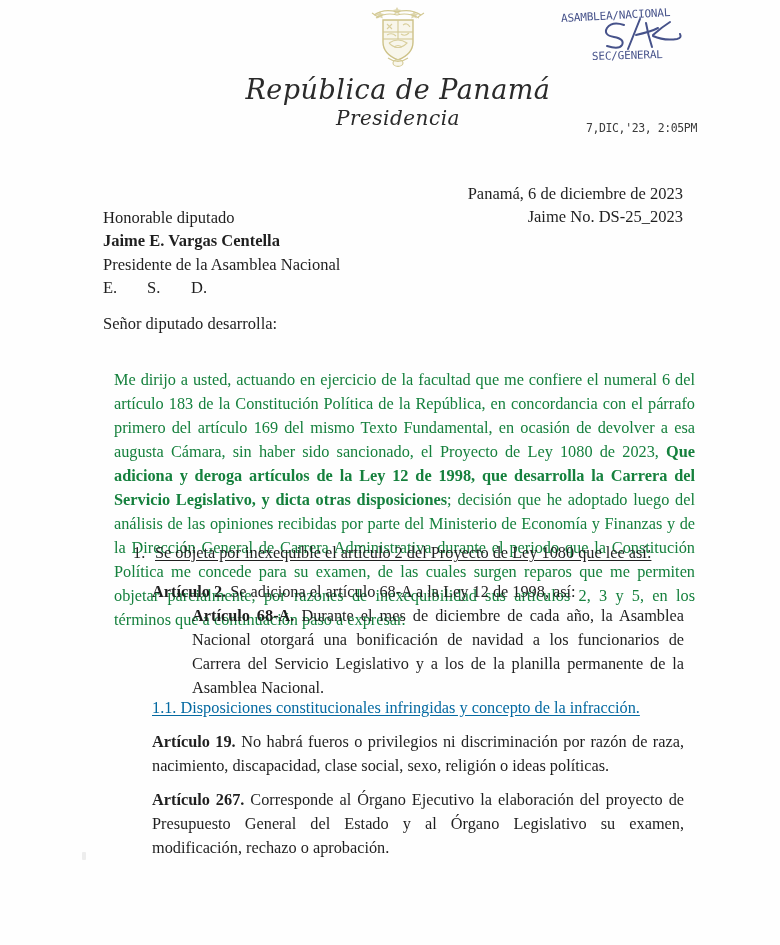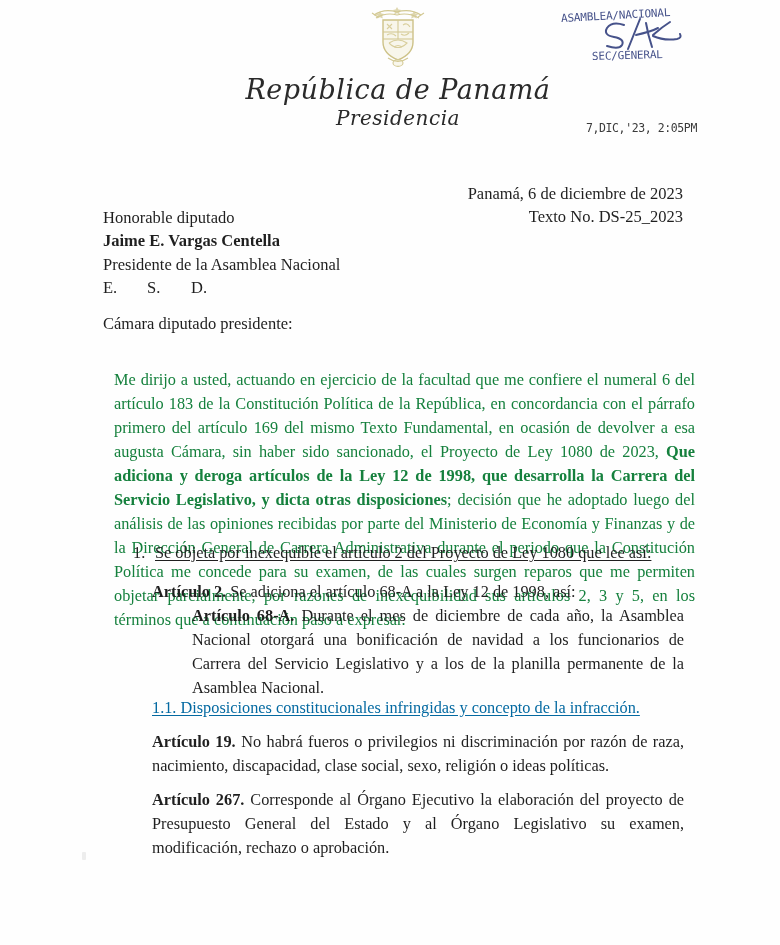--- a/index.html
+++ b/index.html
@@ -291,33 +291,33 @@
         <path d="M55 19 Q66 24 79 22 Q84 21 82 17"></path>
       </g>
     </svg>
     <div class="stamp-line-bottom">SEC/GENERAL</div>
   </div>
 
   <div class="fax-stamp">7,DIC,'23, 2:05PM</div>
 
   <div class="date-block">
     <div>Panamá, 6 de diciembre de 2023</div>
-    <div>Texto No. DS-25_2023</div>
+    <div>Jaime No. DS-25_2023</div>
   </div>
 
   <div class="addressee">
     <div>Honorable diputado</div>
     <div class="name">Jaime E. Vargas Centella</div>
     <div>Presidente de la Asamblea Nacional</div>
     <div class="esd">
       <span>E.</span><span>S.</span><span>D.</span>
     </div>
   </div>
 
-  <div class="salutation">Cámara diputado presidente:</div>
+  <div class="salutation">Señor diputado desarrolla:</div>
 
   <p class="body-text"><span>Me dirijo a usted, actuando en ejercicio de la facultad que me confiere el numeral 6 del artículo 183 de la Constitución Política de la República, en concordancia con el párrafo primero del artículo 169 del mismo Texto Fundamental, en ocasión de devolver a esa augusta Cámara, sin haber sido sancionado, el Proyecto de Ley 1080 de 2023, </span><b>Que adiciona y deroga artículos de la Ley 12 de 1998, que desarrolla la Carrera del Servicio Legislativo, y dicta otras disposiciones</b><span>; decisión que he adoptado luego del análisis de las opiniones recibidas por parte del Ministerio de Economía y Finanzas y de la Dirección General de Carrera Administrativa durante el periodo que la Constitución Política me concede para su examen, de las cuales surgen reparos que me permiten objetar parcialmente, por razones de inexequibilidad sus artículos 2, 3 y 5, en los términos que a continuación paso a expresar.</span></p>
 
   <div class="clause-list">
     <div class="clause-row">
       <span class="clause-num">1.</span>
       <span class="clause-text">Se objeta por inexequible el artículo 2 del Proyecto de Ley 1080 que lee así:</span>
     </div>
   </div>
 

